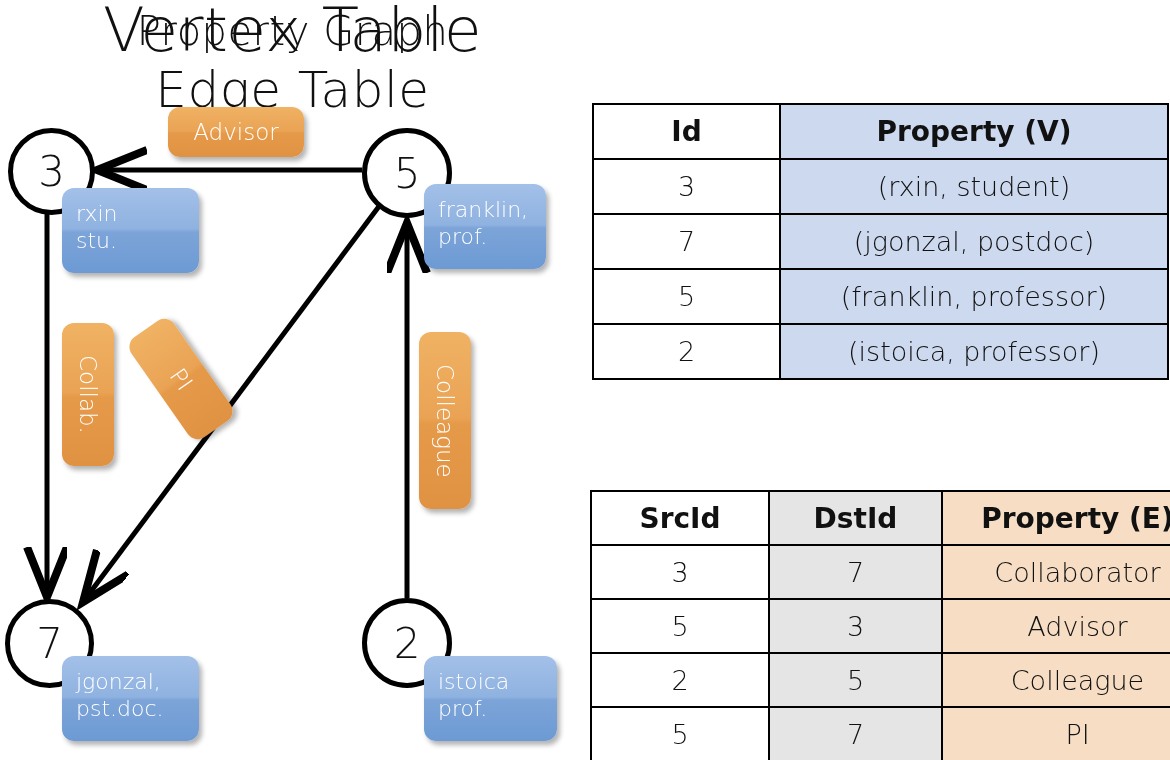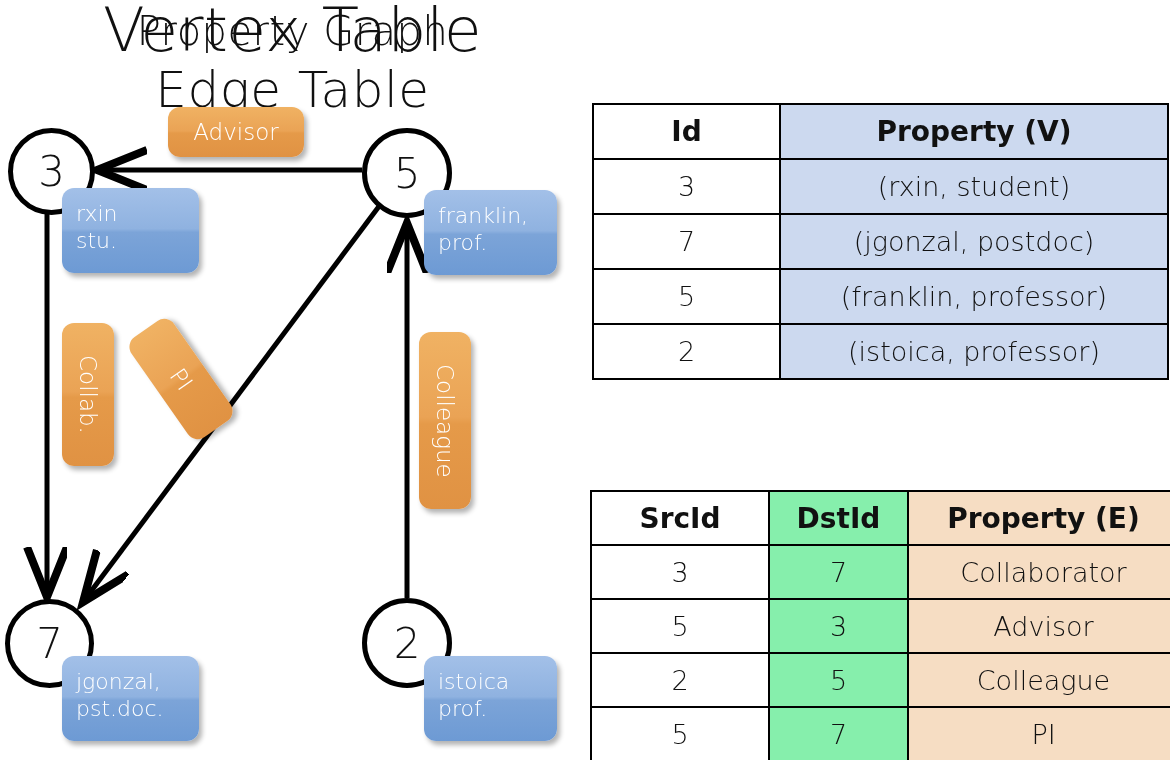--- a/index.html
+++ b/index.html
@@ -103,21 +103,21 @@
   #vertex-table{left:592px;top:103px;width:577px;}
   #vertex-table th,#vertex-table td{height:53px;font-size:27px;}
   #vertex-table th{font-size:28px;}
   #vertex-table .col-id{width:187px;background:#ffffff;}
   #vertex-table .col-prop{width:388px;background:#ccd9ef;}
 
   #edge-table{left:590px;top:490px;width:579px;}
   #edge-table th,#edge-table td{height:52px;font-size:27px;}
   #edge-table th{font-size:28px;}
   #edge-table .col-src{width:178px;background:#ffffff;}
-  #edge-table .col-dst{width:139px;background:#86efac;}
+  #edge-table .col-dst{width:173px;background:#e5e5e5;}
   #edge-table .col-eprop{width:271px;background:#f6ddc3;}
 </style>
 </head>
 <body>
 
 <div class="panel" id="graph-area">
 
   <div class="title" id="title-property-graph">Property Graph</div>
 
   <svg id="graph-edges" viewBox="0 0 585 760">
@@ -146,21 +146,21 @@
     <span>7</span>
   </div>
   <div class="node" style="left:362px;top:598px;width:90px;height:90px;">
     <span>2</span>
   </div>
 
   <div class="vprop" style="left:62px;top:188px;width:137px;height:85px;">
     <div>rxin</div>
     <div>stu.</div>
   </div>
-  <div class="vprop" style="left:424px;top:190px;width:133px;height:85px;">
+  <div class="vprop" style="left:424px;top:184px;width:122px;height:85px;">
     <div>franklin,</div>
     <div>prof.</div>
   </div>
   <div class="vprop" style="left:62px;top:656px;width:137px;height:85px;">
     <div>jgonzal,</div>
     <div>pst.doc.</div>
   </div>
   <div class="vprop" style="left:424px;top:656px;width:133px;height:85px;">
     <div>istoica</div>
     <div>prof.</div>

